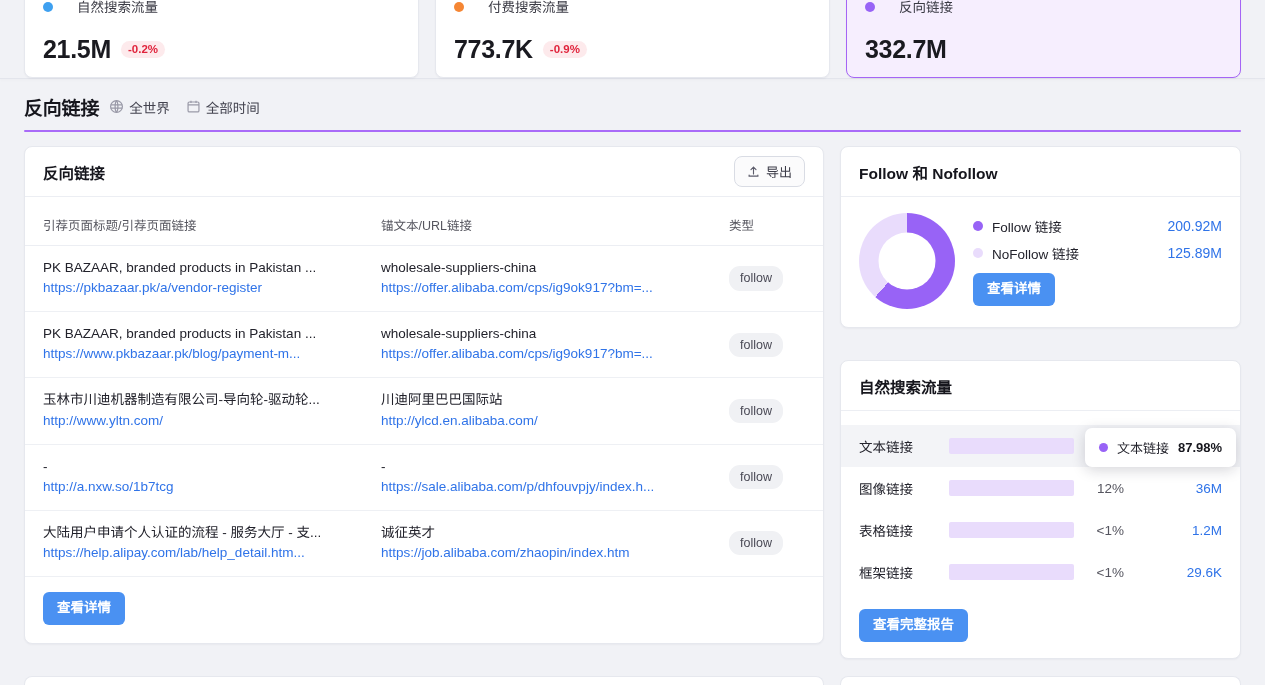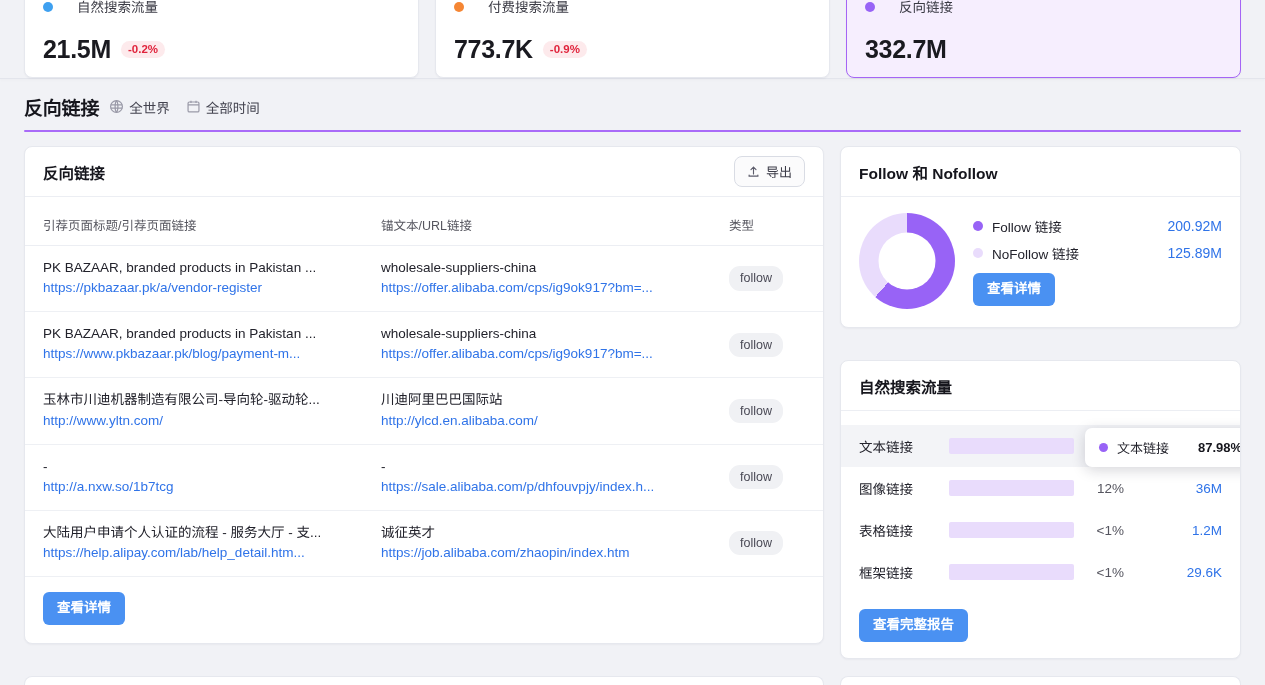--- a/index.html
+++ b/index.html
@@ -332,21 +332,21 @@
     box-shadow: 0 3px 14px rgba(20,20,43,.18);
     padding: 10px 14px;
     display: flex;
     align-items: center;
     gap: 9px;
     white-space: nowrap;
     z-index: 5;
   }
   .tip-dot { width: 9px; height: 9px; border-radius: 50%; flex: none; }
   .tip-label { font-size: 13px; color: #23232c; }
-  .tip-value { font-size: 13px; font-weight: bold; color: #16161d; margin-left: 20px; }
+  .tip-value { font-size: 13px; font-weight: bold; color: #16161d; margin-left: 0; }
 
   .bars-footer { padding: 0 18px 16px 18px; }
 
   
   .bottom-peek {
     position: absolute;
     left: 0; right: 0;
     bottom: 0;
     height: 13px;
     background: #f1f2f6;

